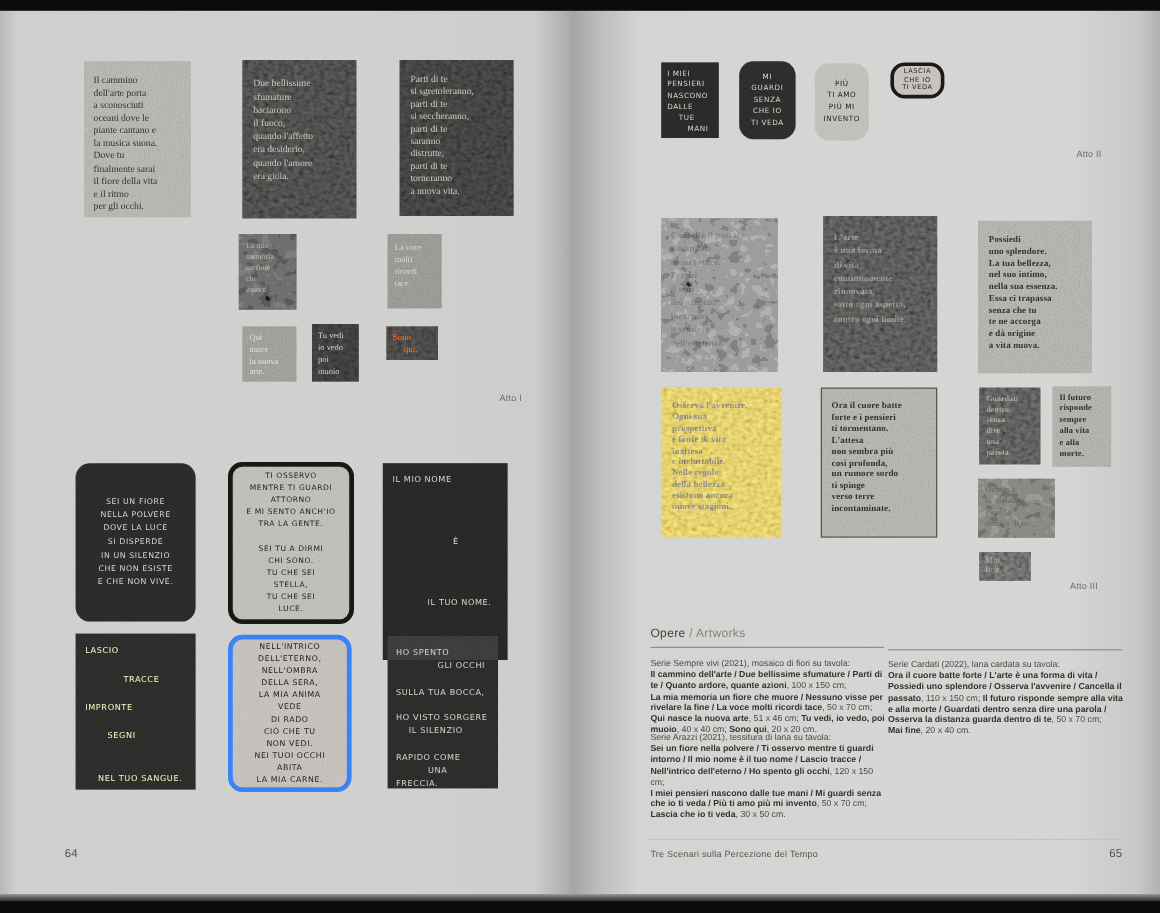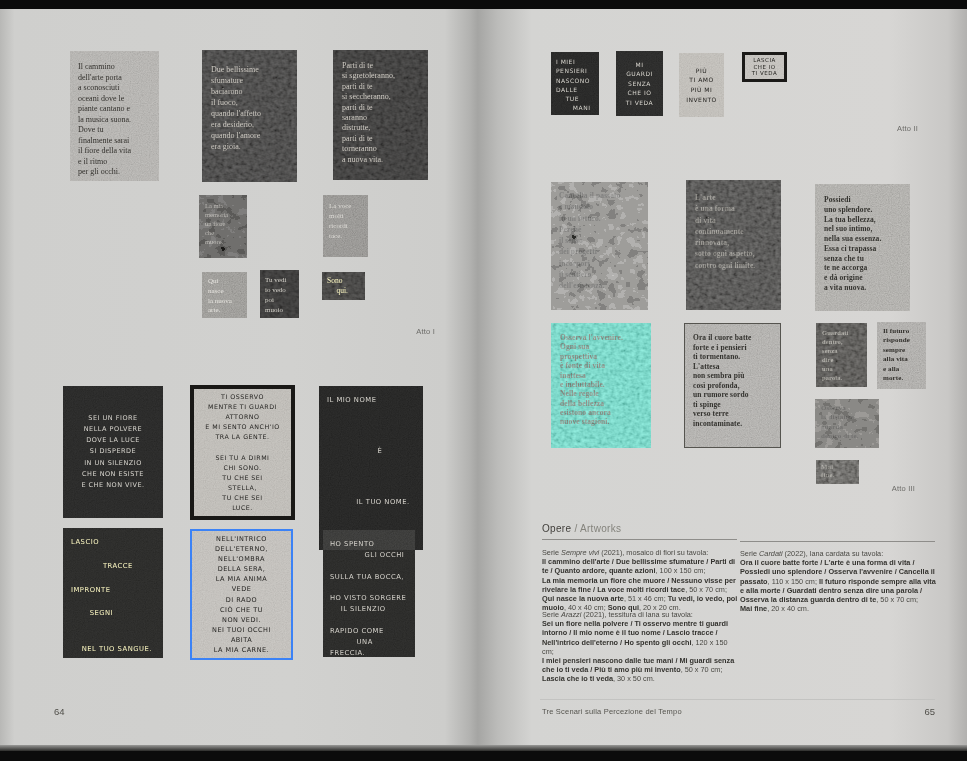--- a/index.html
+++ b/index.html
@@ -8,33 +8,33 @@
   .book{position:absolute;left:0;right:0;top:9px;height:736px;
         background:linear-gradient(90deg,#b8b8b6 0%,#cfcfcd 1.5%,#d1d1cf 30%,#cdcdcb 46%,
         #b2b2b0 48.6%,#a5a5a3 49.4%,#bcbcba 51.5%,#d4d4d2 55%,#d7d6d4 92%,#c9c8c6 98%,#b2b1af 100%);}
   .book-edge{position:absolute;left:0;right:0;top:745px;height:6px;
         background:linear-gradient(180deg,#999997,#2c2c2a);}
   .panel{position:absolute;box-sizing:border-box;overflow:hidden;}
   .pt{position:relative;z-index:2;white-space:pre-wrap;}
   .serif .pt{font-family:Liberation Serif, serif;}
   .hand .pt{font-family:"DejaVu Sans","Liberation Sans",sans-serif;letter-spacing:.5px;}
   .soft .pt{font-family:Liberation Serif, serif;font-weight:bold;letter-spacing:.1px;}
-  .center{display:flex;align-items:center;justify-content:center;}
+  .center{display:flex;align-items:center;justify-content:center;border-radius:12px;}
   .center .pt{text-align:center;}
   .tex{position:absolute;left:-3px;top:-3px;width:calc(100% + 6px);height:calc(100% + 6px);
        pointer-events:none;}
   .tex.under{z-index:1;} .tex.over{z-index:3;}
   .act-label{position:absolute;font-size:7.5px;color:#6c6b68;text-align:right;letter-spacing:.2px;}
   .cap-head{position:absolute;font-size:10px;letter-spacing:.3px;color:#413f3b;}
   .cap-head .lt{color:#84837c;}
   .rule{position:absolute;height:1px;background:#8e8d8a;}
   .rule.faint{background:#c3c3c1;}
   .cap{position:absolute;font-size:7.3px;line-height:9.2px;color:#4a4944;white-space:pre-line;}
   .cap .seg-b{font-weight:bold;color:#34332f;}
-  .cap .seg-i{font-style:italic;}
+  .cap .seg-i{}
   .folio{position:absolute;font-size:9.5px;color:#504f4a;text-align:center;}
   .running{position:absolute;font-size:7.5px;color:#56554f;letter-spacing:.2px;}
 </style>
 </head>
 <body>
 
 <svg width="0" height="0" style="position:absolute">
   <defs>
     <filter id="fFine" x="-10%" y="-10%" width="120%" height="120%">
       <feTurbulence type="fractalNoise" baseFrequency="0.9" numOctaves="2" seed="11" stitchTiles="stitch"></feTurbulence>
@@ -144,21 +144,21 @@
     </div>
   <div class="panel serif" style="left:260px;top:270px;width:39px;height:48px;background:#232221;color:#d6d3cb">
     <div class="pt" style="padding:5px;font-size:7px;line-height:1.45">Tu vedi
 io vedo
 poi
 muoio</div>
   <svg class="tex under" preserveAspectRatio="none" style="opacity: 0.2;">
         <rect x="-6%" y="-6%" width="112%" height="112%" filter="url(#fCoarse)"></rect>
       </svg>
     </div>
-  <div class="panel serif" style="left:322px;top:272px;width:43px;height:28px;background:#282725;color:#fef9c3">
+  <div class="panel serif" style="left:322px;top:272px;width:43px;height:28px;background:#282725;color:#f97316">
     <div class="pt" style="padding:4px 5px;font-size:7.5px;line-height:1.3">Sono
      qui.</div>
   <svg class="tex under" preserveAspectRatio="none" style="opacity: 0.25;">
         <rect x="-6%" y="-6%" width="112%" height="112%" filter="url(#fCoarse)"></rect>
       </svg>
     </div>
   <div class="act-label" style="left:375px;top:327px;width:60px">Atto I</div>
 
   <div class="panel hand center" style="left:63px;top:386px;width:100px;height:132px;background:#191918;color:#d9d6cf">
     <div class="pt" style="padding:0 4px;font-size:6.5px;line-height:1.7">SEI UN FIORE
@@ -213,21 +213,21 @@
 IMPRONTE
 
        SEGNI
 
 
     NEL TUO SANGUE.</div>
   <svg class="tex under" preserveAspectRatio="none" style="opacity: 0.12;">
         <rect x="-6%" y="-6%" width="112%" height="112%" filter="url(#fFine)"></rect>
       </svg>
     </div>
-  <div class="panel hand center" style="left:190px;top:529px;width:103px;height:131px;background:#c7c4bf;color:#1f1e1c;border:2px solid #3b82f6">
+  <div class="panel hand center" style="left:190px;top:529px;width:103px;height:131px;background:#c7c4bf;color:#1f1e1c;border:4px solid #3b82f6">
     <div class="pt" style="font-size:6.5px;line-height:1.55">NELL'INTRICO
 DELL'ETERNO,
 NELL'OMBRA
 DELLA SERA,
 LA MIA ANIMA
 VEDE
 DI RADO
 CIÒ CHE TU
 NON VEDI.
 NEI TUOI OCCHI
@@ -329,21 +329,21 @@
 nella sua essenza.
 Essa ci trapassa
 senza che tu
 te ne accorga
 e dà origine
 a vita nuova.</div>
   <svg class="tex under" preserveAspectRatio="none" style="opacity: 0.3;">
         <rect x="-6%" y="-6%" width="112%" height="112%" filter="url(#fFine)"></rect>
       </svg>
     </div>
-  <div class="panel soft" style="left:551px;top:323px;width:100px;height:125px;background:#5eead4;color:#787569">
+  <div class="panel soft" style="left:551px;top:323px;width:100px;height:125px;background:#fde047;color:#787569">
     <div class="pt" style="padding:10px 9px;font-size:7.5px;line-height:1.25">Osserva l'avvenire.
 Ogni sua
 prospettiva
 è fonte di vita
 inattesa
 e ineluttabile.
 Nelle regole
 della bellezza
 esistono ancora
 nuove stagioni.</div>

